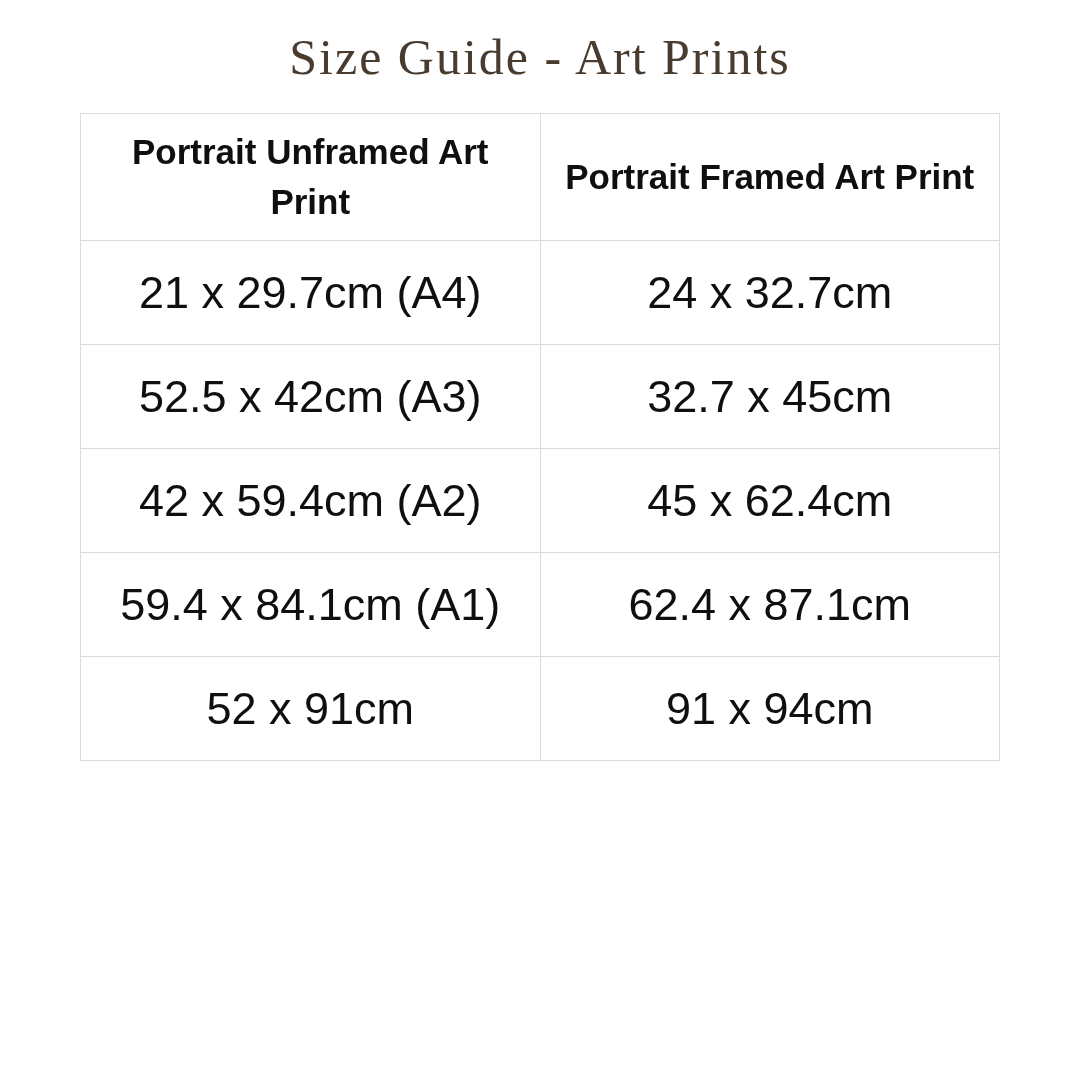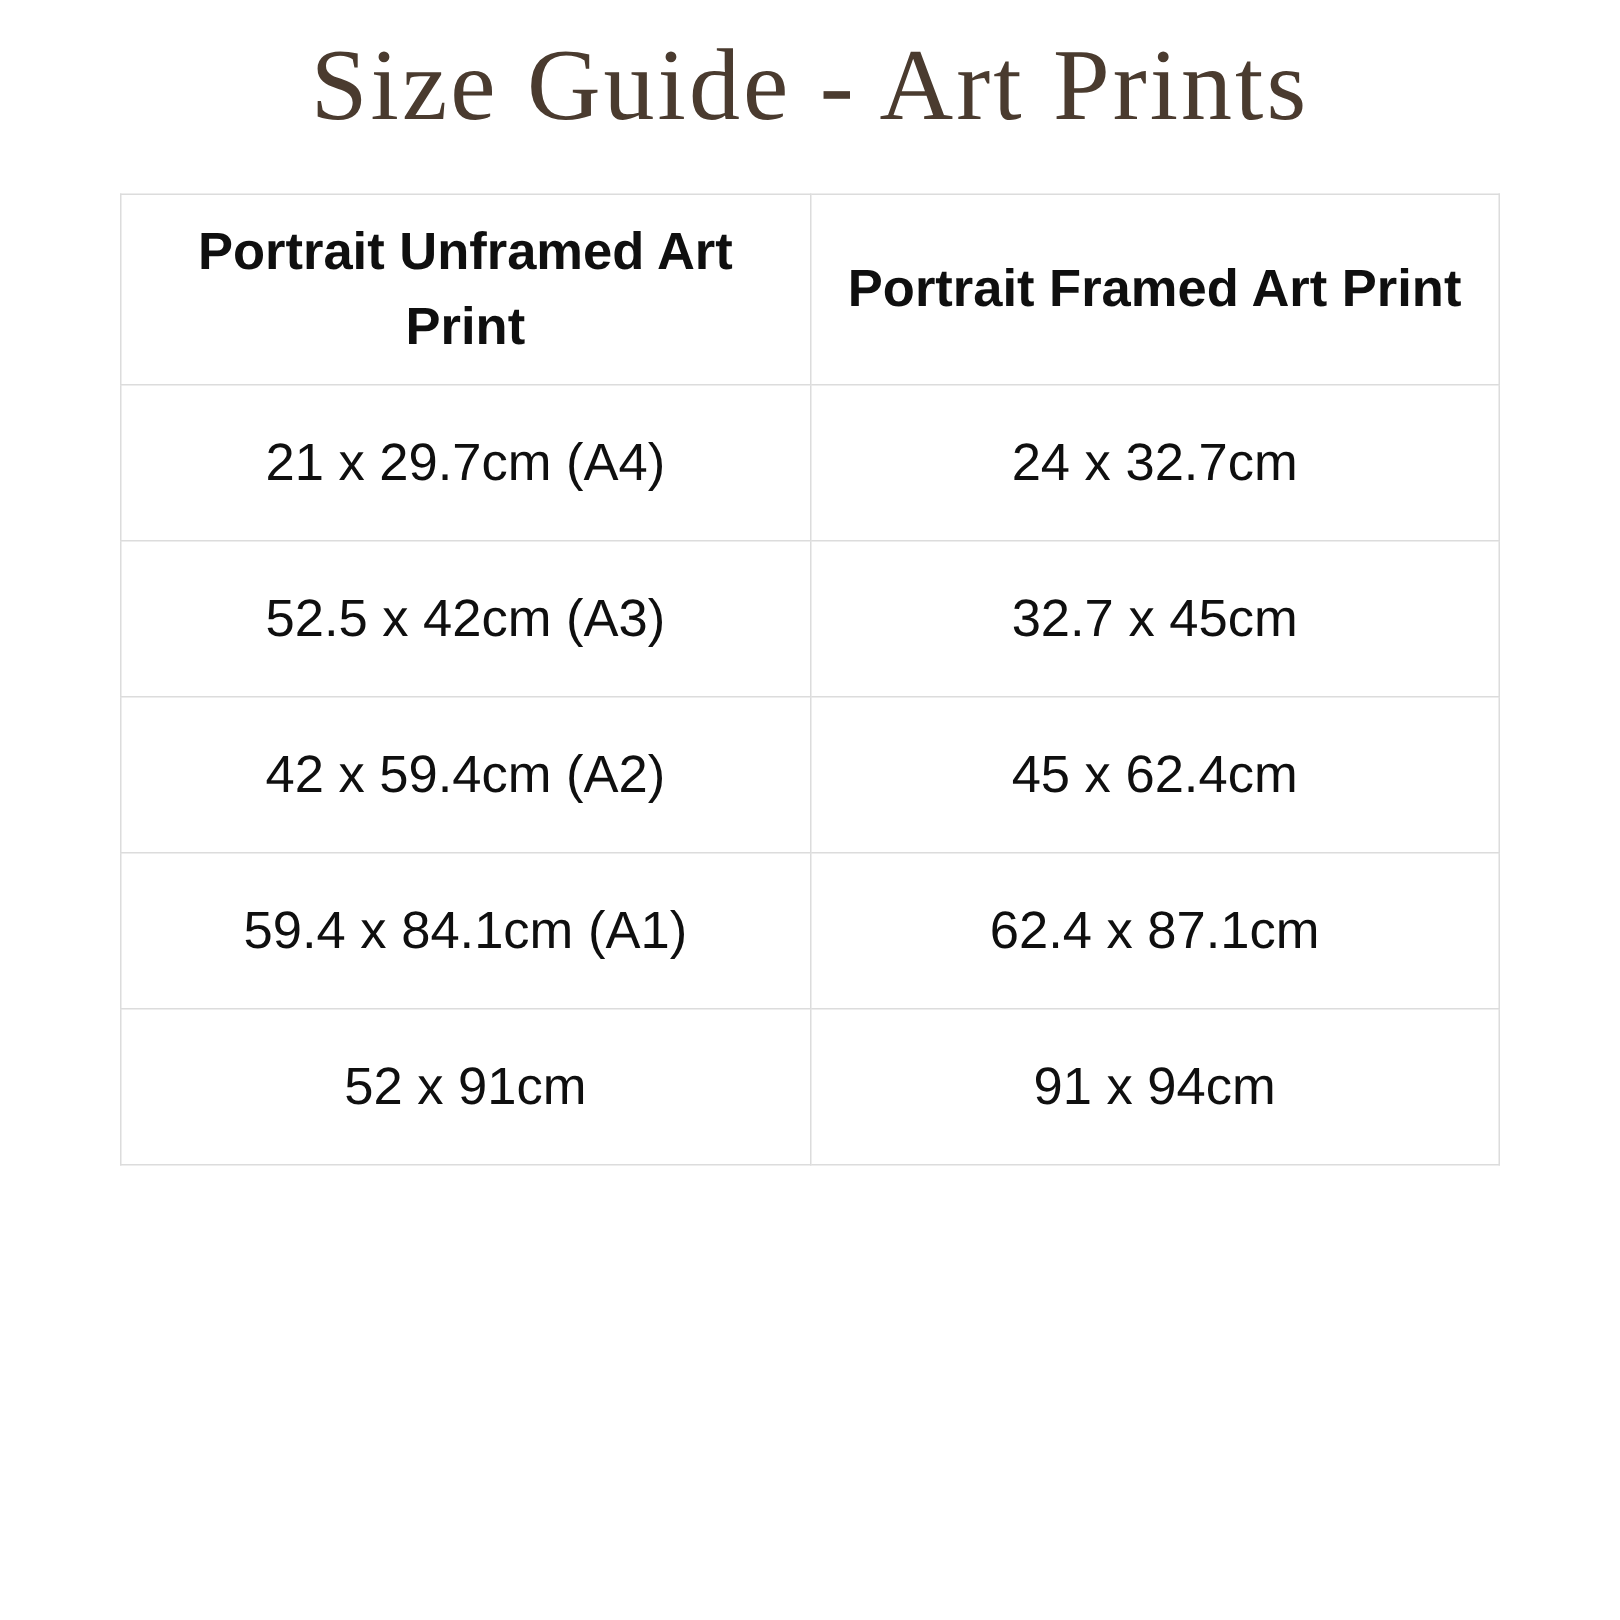--- a/index.html
+++ b/index.html
@@ -18,49 +18,49 @@
   }
   .title-bar {
     height: 113px;
     display: flex;
     align-items: center;
     justify-content: center;
   }
   .page-title {
     font-family: "Liberation Serif", serif;
     font-weight: 400;
-    font-size: 68px;
+    font-size: 50px;
     letter-spacing: 2px;
     color: var(--color-title);
     white-space: nowrap;
   }
   table.size-table {
     width: 920px;
-    margin: 16px auto;
+    margin: 0 auto;
     border-collapse: collapse;
     table-layout: fixed;
     color: var(--color-text);
   }
   table.size-table th,
   table.size-table td {
     border: 1px solid var(--color-border);
     text-align: center;
     vertical-align: middle;
     background: var(--color-background);
   }
   table.size-table th {
     height: 127px;
     font-size: 35px;
     font-weight: 700;
     line-height: 50px;
     padding: 0 12px;
   }
   table.size-table td {
     height: 104px;
-    font-size: 35px;
+    font-size: 45px;
     font-weight: 400;
     padding: 0 10px;
   }
 </style>
 </head>
 <body>
 
 <header class="title-bar">
   <h1 class="page-title">Size Guide - Art Prints</h1>
 </header>

